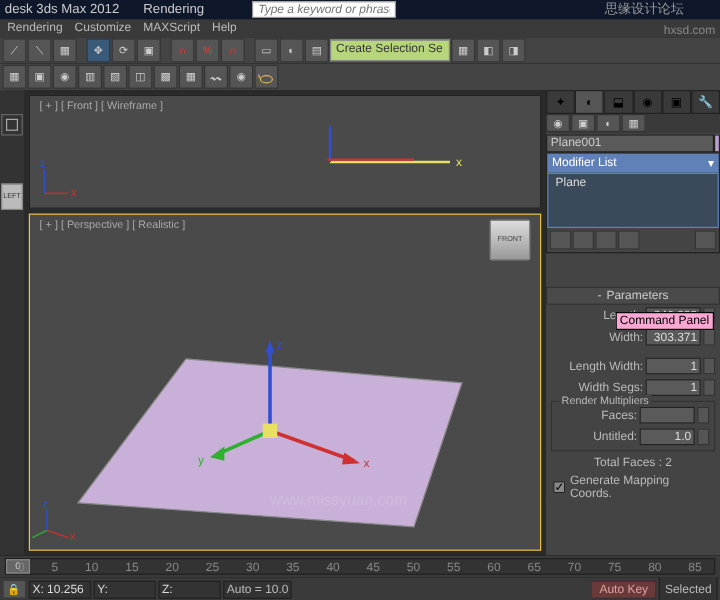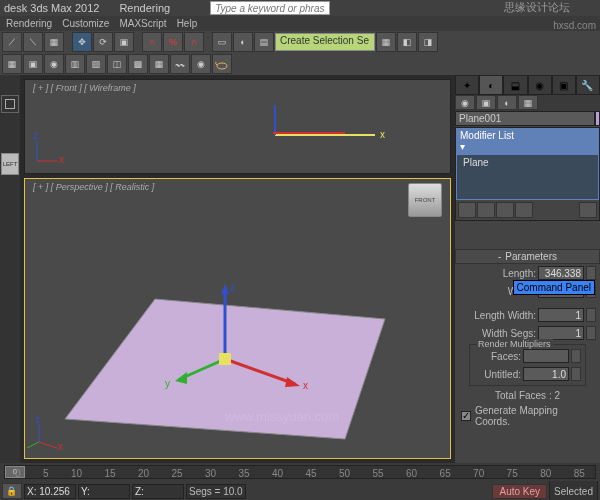--- a/index.html
+++ b/index.html
@@ -1,17 +1,17 @@
 <!DOCTYPE html>
 <html><head>
 <meta charset="utf-8">
 <style>
 * { margin:0; padding:0; box-sizing:border-box; font-family:Tahoma,Arial,sans-serif; font-size:10px; user-select:none; }
 body { background:#000; width:600px; height:500px; overflow:hidden; position:relative; }
-.title-bar { height:16px; background:#404040; color:#ccc; display:flex; align-items:center; padding:0 4px; }
+.title-bar { height:16px; background:#0f172a; color:#ccc; display:flex; align-items:center; padding:0 4px; }
 .title-bar .title { flex:0 0 auto; font-size:11px; }
 .title-bar .doc { flex:0 0 auto; margin-left:20px; font-size:11px; }
 .title-bar .search { margin-left:40px; background:#fff; color:#888; font-style:italic; padding:1px 4px; width:120px; height:14px; border:1px solid #999; }
 .title-bar .wm { position:absolute; right:30px; top:0; color:#999; font-size:11px; }
 .menu-bar { height:15px; background:#3a3a3a; color:#bbb; display:flex; align-items:center; gap:10px; padding:0 6px; }
 .toolbar { height:22px; background:#444; display:flex; align-items:center; gap:1px; padding:1px 2px; }
 .tbtn { width:20px; height:20px; background:#555; border:1px solid #333; display:flex; align-items:center; justify-content:center; color:#ccc; font-size:9px; }
 .tbtn.red { color:#f33; }
 .tbtn.sel { background:#3a5a7a; }
 .ribbon { height:22px; background:#444; display:flex; align-items:center; gap:1px; padding:1px 2px; }
@@ -19,52 +19,52 @@
 
 .main { display:flex; height:388px; }
 .left-panel { width:20px; background:#333; display:flex; flex-direction:column; align-items:center; gap:40px; padding-top:20px; }
 .lp-btn { width:18px; height:18px; border:1px solid #666; display:flex; align-items:center; justify-content:center; }
 .lp-btn .sq { width:10px; height:10px; border:1px solid #aaa; }
 .lp-cube { width:18px; height:22px; background:#bbb; border:1px solid #888; display:flex; align-items:center; justify-content:center; font-size:6px; color:#333; }
 
 .viewports { flex:1; display:flex; flex-direction:column; background:#2a2a2a; position:relative; padding:4px; gap:4px; }
 .vp { background:#4a4a4a; position:relative; border:1px solid #222; }
 .vp.active { border:1px solid #e8c040; }
-.vp-label { position:absolute; top:3px; left:8px; color:#aaa; font-size:9px;font-style:italic; }
+.vp-label { position:absolute; top:3px; left:8px; color:#aaa; font-size:9px; }
 .vp-top { height:95px; }
 .vp-persp { flex:1; }
 .axis-gizmo { position:absolute; bottom:8px; left:8px; width:30px; height:30px; }
 .viewcube { position:absolute; top:4px; right:8px; width:34px; height:34px; background:linear-gradient(#ddd,#999); border:1px solid #888; display:flex; align-items:center; justify-content:center; font-size:6px; color:#444; border-radius:2px; }
 
 .cmd-panel { width:145px; background:#444; display:flex; flex-direction:column; }
 .cmd-tabs { display:flex; height:20px; background:#3a3a3a; }
 .cmd-tab { flex:1; border:1px solid #222; display:flex; align-items:center; justify-content:center; }
 .cmd-tab.active { background:#555; }
 .cmd-row { display:flex; height:16px; background:#3a3a3a; }
-.obj-name { height:16px; display:flex; }
+.obj-name { height:16px; display:flex; align-items:center; }
 .obj-name input { flex:1; background:#5a5a5a; border:1px solid #222; color:#ccc; height:15px; padding:0 3px; }
 .obj-name .swatch { width:18px; height:15px; background:#b9a0d0; border:1px solid #222; }
 .mod-list { background:#333; border:1px solid #222; }
-.mod-dd { background:#6080b8; color:#fff; padding:2px 4px; display:flex; justify-content:space-between;flex-direction:column; }
+.mod-dd { background:#6080b8; color:#fff; padding:2px 4px; display:flex; justify-content:space-between; }
 .mod-stack { background:#3a4a5a; border:1px solid #6080c0; color:#ddd; padding:2px 6px; height:46px; }
 .mod-btns { display:flex; gap:1px; padding:2px; background:#444; }
 .mod-btns .mb { width:18px; height:16px; background:#555; border:1px solid #333; }
 
 .rollout { background:#444; margin-top:2px; }
 .roll-head { background:#4a4a4a; border:1px solid #333; text-align:center; color:#ccc; padding:1px; display:flex; gap:4px; justify-content:center; }
 .param-row { display:flex; align-items:center; height:18px; padding:0 4px; gap:2px; }
 .param-row label { flex:1; text-align:right; color:#bbb; }
 .param-row .spin { width:46px; height:14px; background:#5a5a5a; border:1px solid #222; color:#ddd; padding:0 2px; text-align:right; }
 .param-row .sp-btn { width:10px; height:14px; background:#555; border:1px solid #333; display:flex; flex-direction:column; }
-.param-group { border:1px solid #333; margin:2px 14px; padding:2px 0 2px 0; position:relative; }
+.param-group { border:1px solid #333; margin:2px 4px; padding:2px 0 2px 0; position:relative; }
 .param-group .grp-lbl { position:absolute; top:-6px; left:6px; background:#444; color:#bbb; padding:0 2px; font-size:9px; }
 .chk-row { display:flex; align-items:center; padding:2px 6px; gap:4px; color:#bbb; }
 .chk { width:10px; height:10px; background:#888; border:1px solid #222; position:relative; }
 .chk.on::after { content:"✓"; position:absolute; top:-2px; left:0; color:#000; font-size:10px; }
-.tooltip { position:absolute; background:#3b82f6; border:1px solid #000; color:#000; padding:1px 3px; font-size:10px; right:5px; top:260px; z-index:10;margin-top:20px; }
+.tooltip { position:absolute; background:#f9a8d4; border:1px solid #000; color:#000; padding:1px 3px; font-size:10px; right:5px; top:260px; z-index:10; }
 
 .timeline { height:18px; background:#3a3a3a; display:flex; align-items:center; position:relative; }
 .tl-track { flex:1; height:14px; background:#333; border:1px solid #222; position:relative; margin:0 4px; }
 .tl-thumb { position:absolute; left:0; top:0; width:20px; height:12px; background:#666; border:1px solid #888; color:#ccc; text-align:center; font-size:8px; }
 .tl-ticks { display:flex; justify-content:space-between; padding:0 10px; color:#888; font-size:8px; position:absolute; bottom:-1px; left:0; right:0; }
 
 .status { height:20px; background:#3a3a3a; display:flex; align-items:center; gap:2px; padding:0 2px; color:#bbb; }
 .status .coord { background:#333; border:1px solid #222; padding:1px 2px; min-width:52px; color:#ddd; }
 .status .grid { background:#333; border:1px solid #222; padding:1px 2px; }
 .status .btn { background:#555; border:1px solid #333; padding:1px 6px; }
@@ -297,17 +297,17 @@
         <span>85</span>
       </div>
   </div>
 </div>
 
 <div class="status">
   <div class="tbtn" style="height:16px">🔒</div>
   <div class="coord">X: 10.256</div>
   <div class="coord">Y:</div>
   <div class="coord">Z:</div>
-  <div class="grid">Segs = 10.0</div>
+  <div class="grid">Auto = 10.0</div>
   <div style="flex:1"></div>
   <div class="btn red">Auto Key</div>
   <div class="dd">Selected</div>
 </div>
 
 </body></html>

